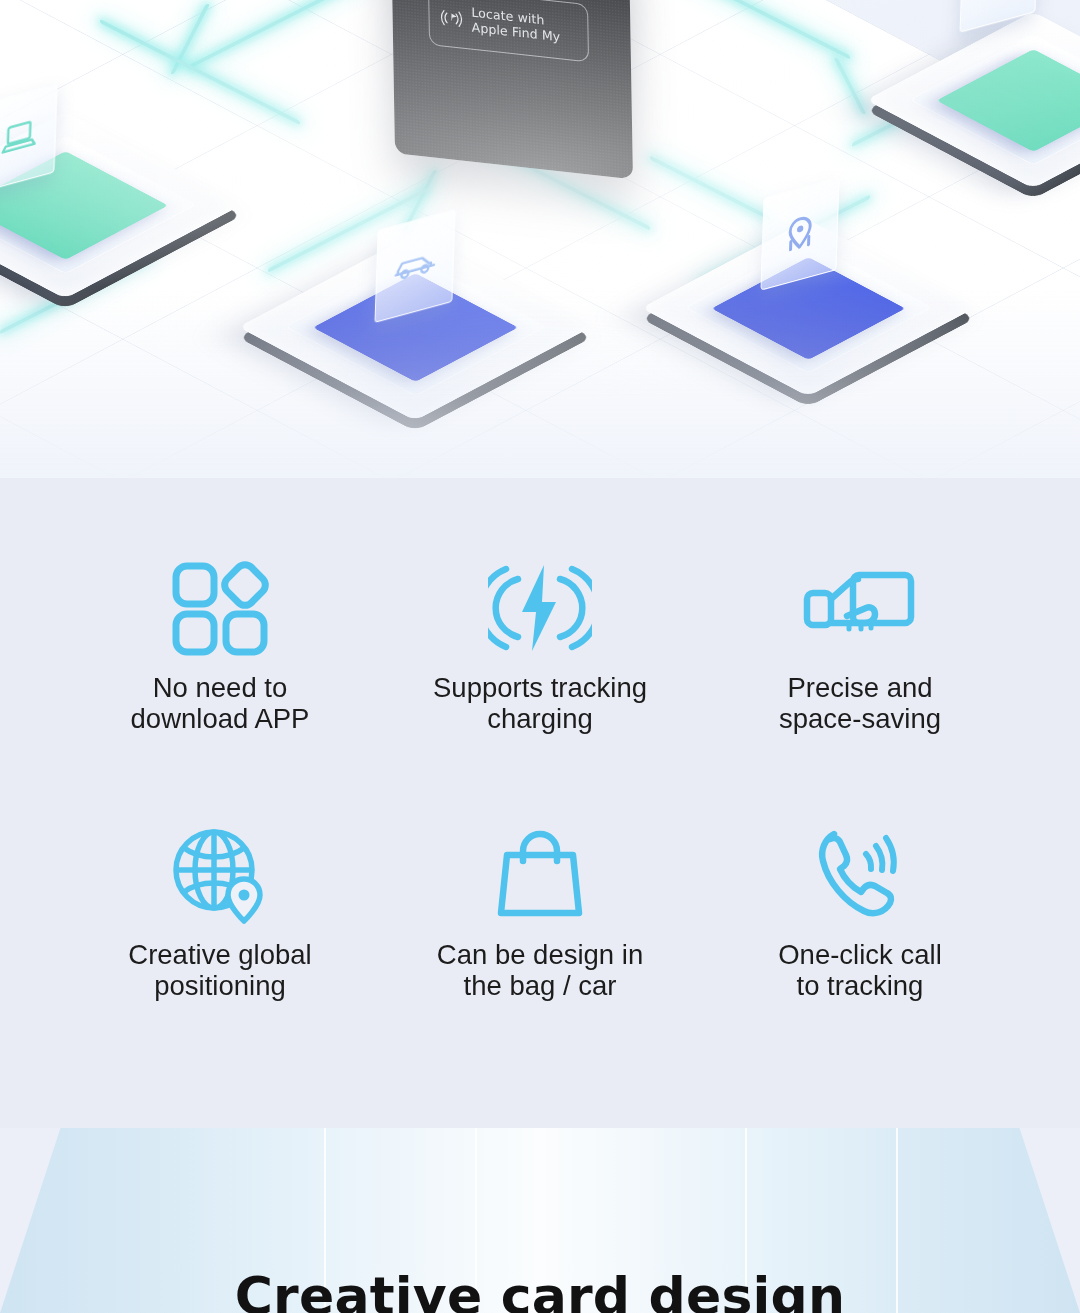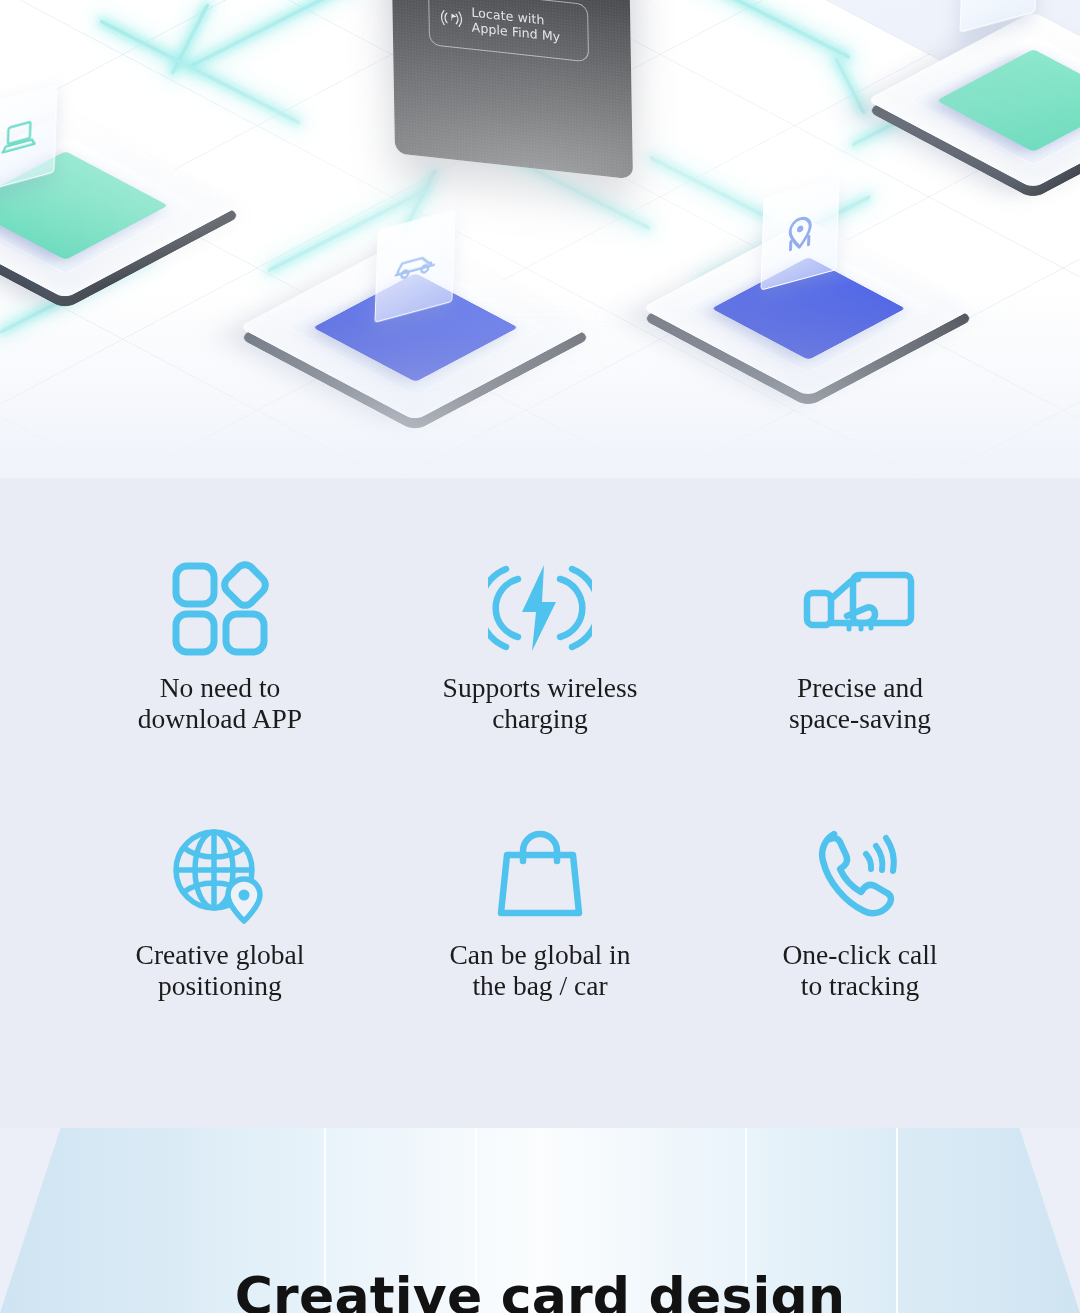--- a/index.html
+++ b/index.html
@@ -118,21 +118,21 @@
     background:#e9ecf5;
     padding:78px 60px 0;
   }
   .frow { display:flex; }
   .frow + .frow { margin-top:88px; }
   .fcell { flex:1; display:flex; flex-direction:column; align-items:center; }
   .ficon { height:104px; display:flex; align-items:center; justify-content:center; }
   .flabel {
     margin-top:12px; text-align:center;
     font-size:27.5px; line-height:1.14; color:#1c1c1c;
-    font-family:Liberation Serif, serif;
+    font-family:Liberation Sans, sans-serif;
     white-space:pre-line;
   }
 
   
   .bottom {
     position:absolute; left:0; top:1128px; width:1080px; height:185px;
     background:#eceff7; overflow:hidden;text-decoration:underline;
   }
   .persp {
     position:absolute; left:0; top:0; width:1080px; height:185px;
@@ -258,21 +258,21 @@
       </div>
 
       <div class="fcell">
         <div class="ficon">
           <svg width="104" height="98" viewBox="0 0 104 98" fill="none">
             <path d="M56 6L34 53h14l-4 39 24-49H54l2-37z" fill="#4FC3ED"></path>
             <path d="M30 20a30 30 0 000 58M18 10a42 42 0 000 78" stroke="#4FC3ED" stroke-width="6.5" stroke-linecap="round"></path>
             <path d="M72 20a30 30 0 010 58M84 10a42 42 0 010 78" stroke="#4FC3ED" stroke-width="6.5" stroke-linecap="round"></path>
           </svg>
         </div>
-        <div class="flabel">Supports wireless
+        <div class="flabel">Supports tracking
 charging</div>
       </div>
 
       <div class="fcell">
         <div class="ficon">
           <svg width="118" height="86" viewBox="0 0 118 86" fill="none">
             <rect x="52" y="10" width="58" height="48" rx="6" stroke="#4FC3ED" stroke-width="6.5"></rect>
             <rect x="6" y="28" width="24" height="32" rx="6" stroke="#4FC3ED" stroke-width="6.5"></rect>
             <path d="M30 34l18-16c3-3 6-4 9-4" stroke="#4FC3ED" stroke-width="6.5" stroke-linecap="round"></path>
             <path d="M30 58h34c6 0 10-4 10-9s-4-8-9-6l-19 8" stroke="#4FC3ED" stroke-width="6.5" stroke-linejoin="round" stroke-linecap="round"></path>
@@ -300,21 +300,21 @@
 positioning</div>
       </div>
 
       <div class="fcell">
         <div class="ficon">
           <svg width="98" height="96" viewBox="0 0 98 96" fill="none">
             <path d="M16 28h66l6 58H10l6-58z" stroke="#4FC3ED" stroke-width="6.5" stroke-linejoin="round"></path>
             <path d="M32 34V24a17 17 0 0134 0v10" stroke="#4FC3ED" stroke-width="6.5" stroke-linecap="round"></path>
           </svg>
         </div>
-        <div class="flabel">Can be global in
+        <div class="flabel">Can be design in
 the bag / car</div>
       </div>
 
       <div class="fcell">
         <div class="ficon">
           <svg width="100" height="98" viewBox="0 0 100 98" fill="none">
             <path d="M24 8c-9 5-14 16-11 27 5 21 22 41 41 50 10 5 21 1 26-8 2-4 1-8-3-10l-12-7c-4-2-8-1-11 2l-3 4c-9-5-17-14-21-23l4-3c3-3 4-7 2-11l-6-13c-2-4-6-5-10-3z" stroke="#4FC3ED" stroke-width="6.5" stroke-linejoin="round" fill="none"></path>
             <path d="M56 28a20 20 0 015 15M66 20a32 32 0 016 24M76 12a44 44 0 017 33" stroke="#4FC3ED" stroke-width="6" stroke-linecap="round" fill="none"></path>
           </svg>
         </div>

